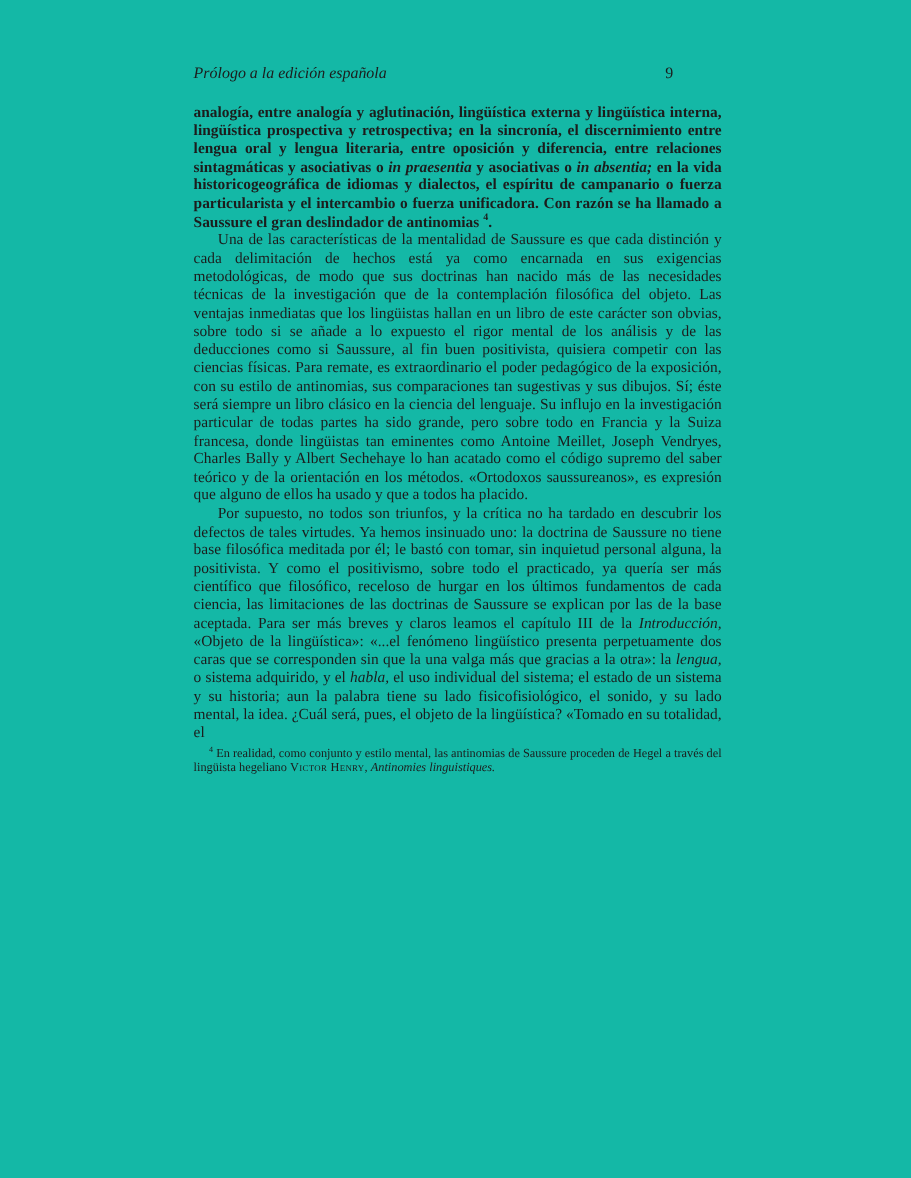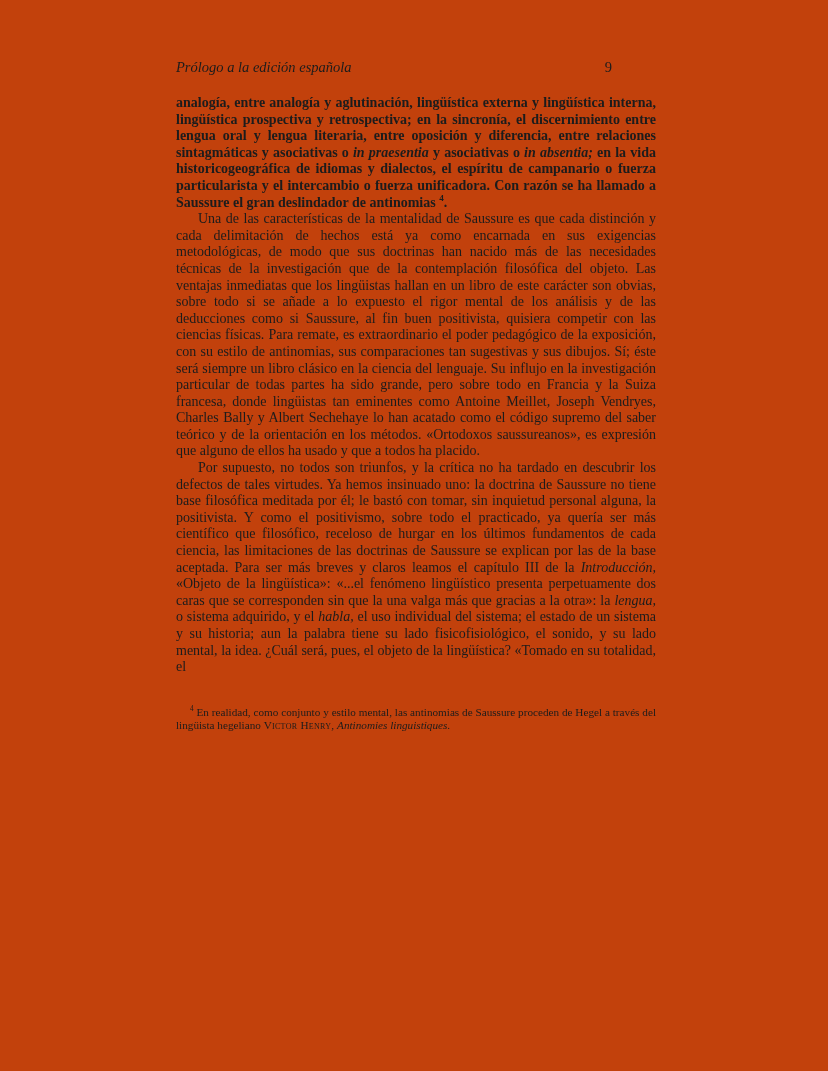--- a/index.html
+++ b/index.html
@@ -4,21 +4,21 @@
 <style>
   html, body {
     margin: 0;
     padding: 0;
     background: #ffffff;
   }
   .page {
     position: relative;
     width: 828px;
     height: 1071px;
-    background: #c2410c;
+    background: #14b8a6;
     overflow: hidden;
     font-family: "Liberation Serif", "DejaVu Serif", serif;
     color: #1c1c1c;
   }
   .content {
     position: absolute;
     left: 176px;
     top: 58px;
     width: 480px;
   }
@@ -56,21 +56,21 @@
   .smallcaps {
     font-variant: small-caps;
     letter-spacing: 0.3px;
   }
   sup {
     font-size: 0.65em;
     line-height: 0;
     vertical-align: super;
   }
   .footnote {
-    margin-top: 30px;
+    margin-top: 3px;
     font-size: 11.2px;
     line-height: 13.6px;
     text-align: justify;
   }
   .footnote-text {
     margin: 0;
     text-indent: 14px;
   }
 </style>
 </head>

